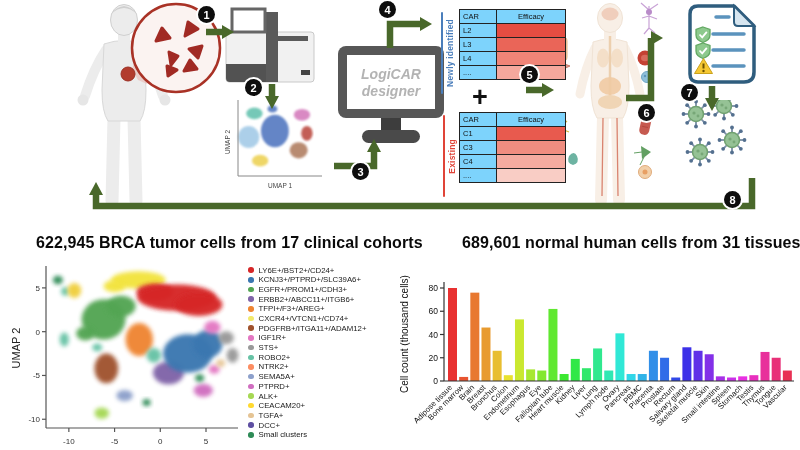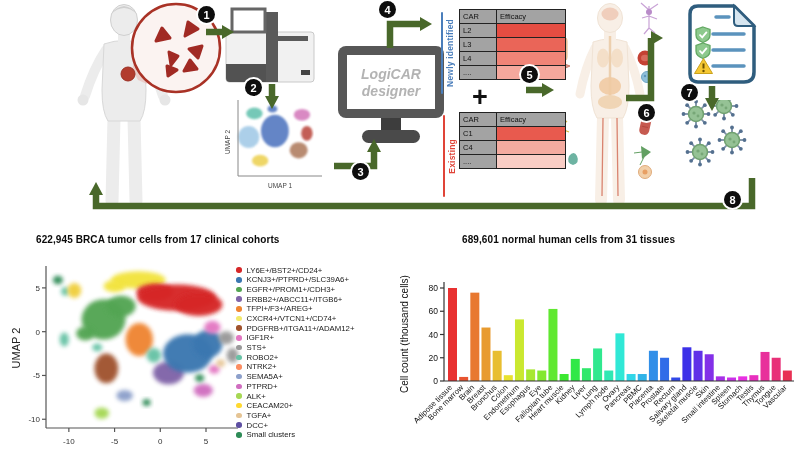--- a/index.html
+++ b/index.html
@@ -1,34 +1,34 @@
 <!DOCTYPE html>
 <html><head>
 <meta charset="utf-8">
 <style>
   html,body{margin:0;padding:0;background:#fff;font-family:"Liberation Sans",sans-serif;}
   #fig{position:relative;width:800px;height:450px;background:#fff;overflow:hidden;}
   .abs{position:absolute;}
   .step{position:absolute;width:17px;height:17px;border-radius:50%;background:#0d0d0d;color:#fff;
         font-size:11px;font-weight:bold;display:flex;align-items:center;justify-content:center;
         box-shadow:0 0 0 2px #fff;z-index:6;}
-  .heading{position:absolute;font-size:10px;font-weight:bold;color:#0a0a0a;white-space:nowrap;letter-spacing:.1px;}
+  .heading{position:absolute;font-size:16px;font-weight:bold;color:#0a0a0a;white-space:nowrap;letter-spacing:.1px;}
   
-  .car-table{position:absolute;border-collapse:collapse;background:#a3a3a3;z-index:4;padding-left:42px;}
+  .car-table{position:absolute;border-collapse:collapse;background:#7dd3fc;z-index:4;padding-left:42px;}
   .car-table td,.car-table th{border:1.2px solid #222;font-size:7.5px;font-weight:normal;
         padding:1px 3px;height:11px;color:#111;text-align:left;}
   .car-table th{font-size:7.5px;}
-  .car-table .eff{width:62px;}
+  .car-table .eff{width:62px;text-align:center;}
   .car-table .lab{width:30px;}
   .vside{position:absolute;display:flex;flex-direction:row;align-items:center;gap:2px;z-index:4;}
   .vline{width:2px;align-self:stretch;border-radius:1px;}
   .vtext{writing-mode:vertical-rl;transform:rotate(180deg);font-size:8.5px;font-weight:bold;letter-spacing:.2px;}
   .plus{position:absolute;font-size:27px;font-weight:900;color:#111;z-index:5;line-height:1;}
   
-  #umap-legend{position:absolute;left:236px;top:266px;display:flex;flex-direction:column;gap:1.5px;z-index:3;}
+  #umap-legend{position:absolute;left:248px;top:266px;display:flex;flex-direction:column;gap:1.5px;z-index:3;}
   .lg-item{display:flex;align-items:center;gap:5px;height:8.2px;}
   .lg-dot{width:5.5px;height:5.5px;border-radius:50%;flex:0 0 auto;}
   .lg-label{font-size:7.8px;color:#1a1a1a;white-space:nowrap;}
   svg text{font-family:"Liberation Sans",sans-serif;}
 </style>
 </head>
 <body>
 
 <div id="fig">
 
@@ -135,20 +135,24 @@
   </div>
   <table class="car-table" style="left:459px;top:112px;">
       <tbody>
         <tr>
           <th class="lab">CAR</th>
           <th class="eff">Efficacy</th>
         </tr>
         <tr>
           <td class="lab">C1</td>
           <td class="eff" style="background: rgb(232, 90, 78);"></td>
+        </tr>
+        <tr>
+          <td class="lab">C3</td>
+          <td class="eff" style="background: rgb(240, 141, 128);"></td>
         </tr>
         <tr>
           <td class="lab">C4</td>
           <td class="eff" style="background: rgb(244, 171, 160);"></td>
         </tr>
         <tr>
           <td class="lab">....</td>
           <td class="eff" style="background: rgb(249, 205, 197);"></td>
         </tr>
       </tbody>

